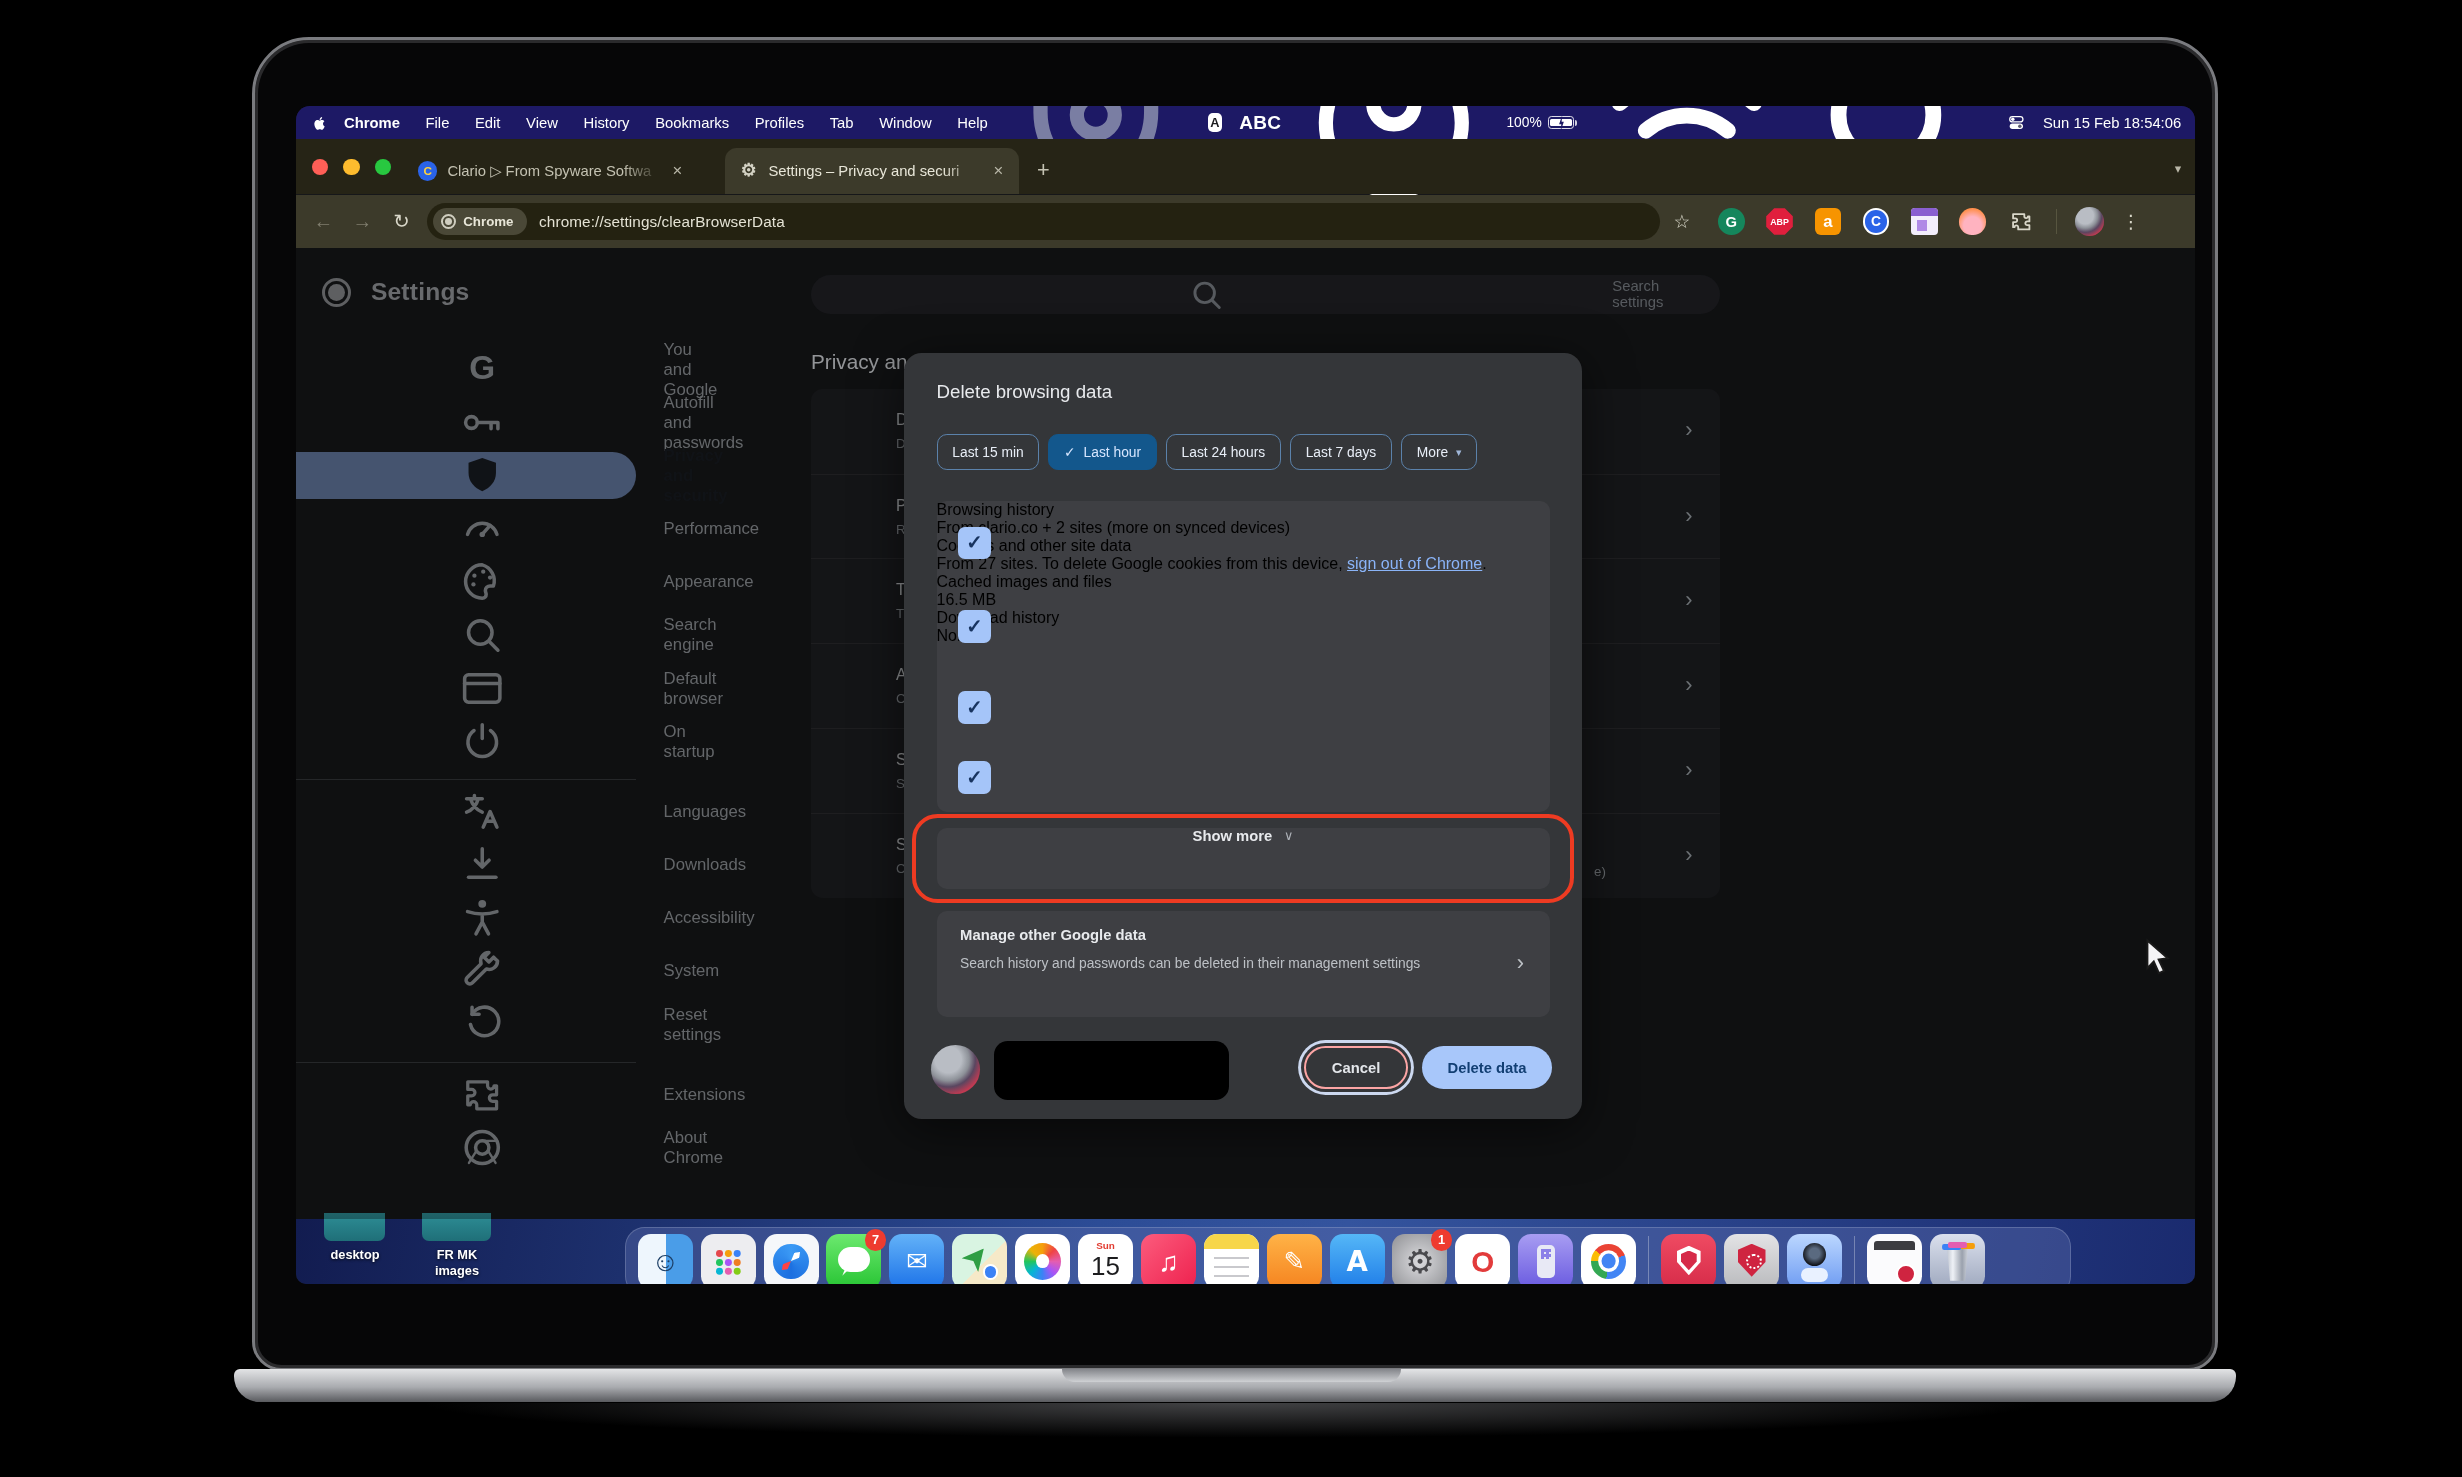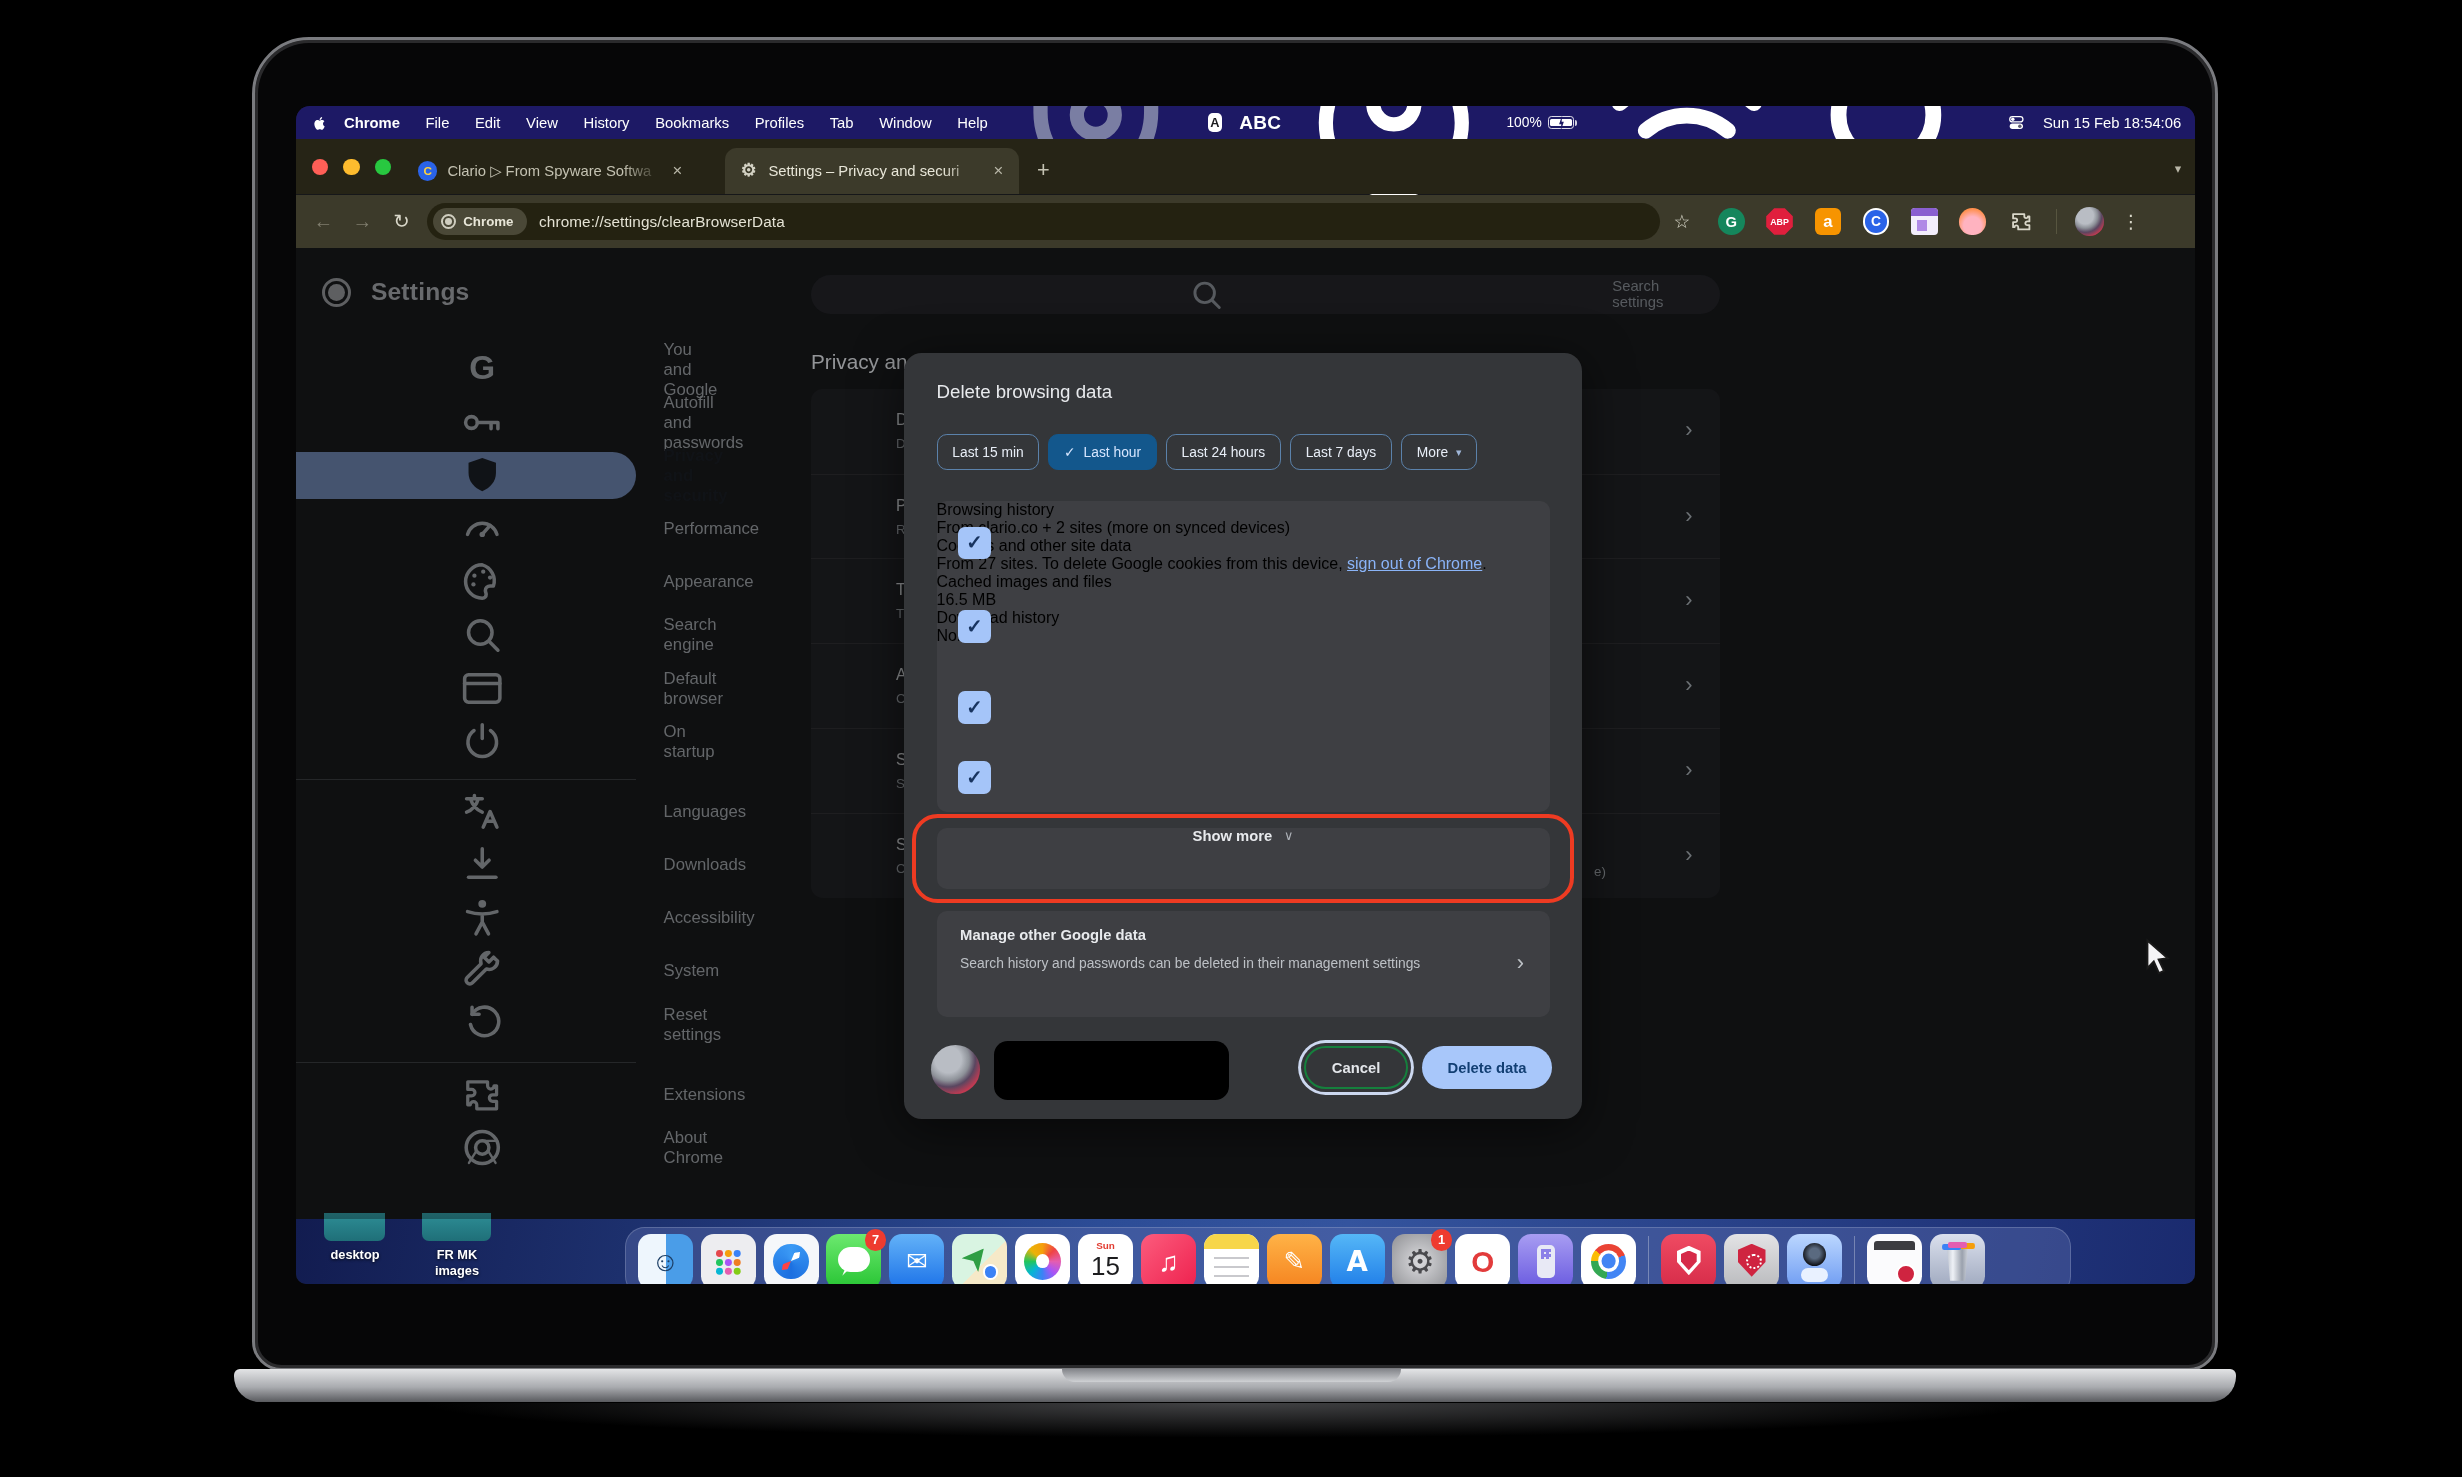--- a/index.html
+++ b/index.html
@@ -161,21 +161,21 @@
   .managecard .mt { position:absolute; left:23.6px; top:15.8px; font-size:14.8px; color:#e8eaed; font-weight:bold; }
   .managecard .md { position:absolute; left:23.6px; top:41px; width:473px; font-size:13.8px; color:#bdc1c6;
                     line-height:24.6px; }
   .managecard .chev { position:absolute; right:25.6px; top:39px; font-size:21.7px; color:#bdc1c6; }
 
   .dlg-avatar { position:absolute; left:26.6px; top:692px; width:49px; height:49px; border-radius:50%;
        background:radial-gradient(circle at 35% 30%, #b9bdc4 0 28%, #8d9198 45%, #5a4660 58%, #c23a52 76%, #34343e 100%); }
   .redact { position:absolute; left:90px; top:688px; width:235px; height:59px; background:#000; border-radius:13.8px; }
   .btn { position:absolute; top:693px; height:43px; border-radius:21.7px; display:flex; align-items:center;
          justify-content:center; font-size:14.8px; font-weight:bold; }
-  .btn-cancel { left:400px; width:104px; color:#e3e6ea; border:2px solid #15803d;
+  .btn-cancel { left:400px; width:104px; color:#e3e6ea; border:2px solid #fca5a5;
                 box-shadow:0 0 0 3px #343639, 0 0 0 5.9px #ccd8ef; background:#343639; }
   .btn-delete { left:518px; width:130px; background:#a8c7fa; color:#123f73; }
 
   
   .desktop { position:absolute; left:0; top:1113px; width:100%; height:81px;
              background:linear-gradient(100deg,#121c50 0%, #2c4c96 42%, #34549e 55%, #1a2a6e 100%); }
   .folder { position:absolute; top:-5.9px; width:61px; height:27.6px; background:linear-gradient(180deg,#2e8e96,#1f6f78);
             border-radius:0 0 6.9px 6.9px; }
   .folder-label { position:absolute; font-size:12.8px; font-weight:bold; color:#fff; text-align:center;
                   text-shadow:0 1px 3px rgba(0,0,0,.8); line-height:16.7px; white-space:pre-line; }

